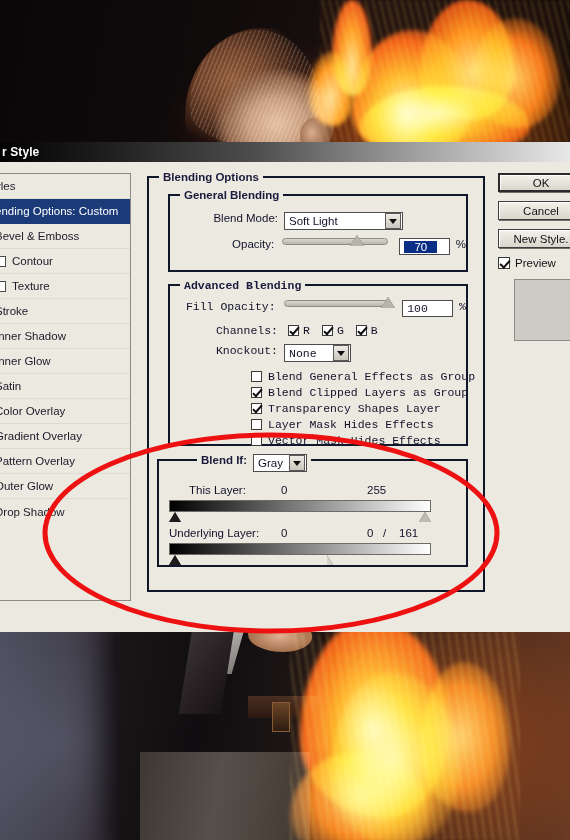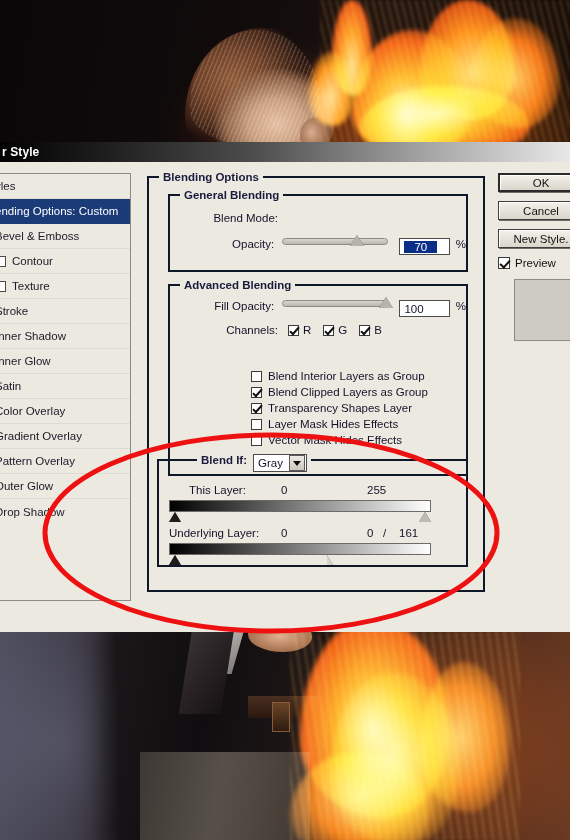--- a/index.html
+++ b/index.html
@@ -289,21 +289,21 @@
     top: -7px; left: 10px;
     background: #ece9e1;
     padding: 0 4px;
     font-size: 11.5px;
     font-weight: bold;
     color: #1a1a3c;
     white-space: nowrap;
   }
   #grp-blending { left: 147px; top: 14px; width: 338px; height: 416px; }
   #grp-general  { left: 19px;  top: 16px; width: 300px; height: 78px; }
-  #grp-advanced { left: 19px;  top: 106px; width: 300px; height: 192px; }
+  #grp-advanced { left: 19px;  top: 106px; width: 300px; height: 162px; font-family: Liberation Mono, monospace; }
   #grp-blendif  { left: 8px;   top: 281px; width: 311px; height: 108px; }
 
   .row { position: absolute; display: flex; }
   .lbl { font-size: 11.5px; color: #12122a; text-align: right; white-space: nowrap; }
 
   .combo {
     height: 18px;
     border: 1px solid #4c4c4c;
     background: #ffffff;
     display: flex; align-items: center;
@@ -523,20 +523,26 @@
     </div>
 
     <div class="group" id="grp-blending">
       <div class="legend">Blending Options</div>
 
       <div class="group" id="grp-general">
         <div class="legend">General Blending</div>
 
         <div class="row" style="left:2px; top:16px; width:294px;">
           <div class="lbl" style="width:106px;">Blend Mode:</div>
+          <div class="combo" style="width:119px; margin-left:6px;">
+            <span class="ctext">Soft Light</span>
+            <span class="carrow">
+                <i></i>
+              </span>
+          </div>
         </div>
 
         <div class="row" style="left:2px; top:42px; width:294px;">
           <div class="lbl" style="width:106px;">Opacity:</div>
           <div class="track" style="width:110px; margin-left:8px;">
             <div class="thumb" id="opacity-thumb" style="left: 67.2px;"></div>
           </div>
           <div class="numbox sel" style="width:52px; margin-left:11px;">
             <span>70</span>
           </div>
@@ -569,24 +575,33 @@
               <span class="chk checked"></span>
               <span>G</span>
             </span>
             <span class="chan">
               <span class="chk checked"></span>
               <span>B</span>
             </span>
           </div>
         </div>
 
+        <div class="row" style="left:2px; top:58px; width:294px;">
+          <div class="lbl" style="width:106px;">Knockout:</div>
+          <div class="combo" style="width:67px; margin-left:6px;">
+            <span class="ctext">None</span>
+            <span class="carrow">
+                <i></i>
+              </span>
+          </div>
+        </div>
 
         <div class="chkline" style="left:81px; top:84px;">
           <span class="chk"></span>
-          <span>Blend Interior Layers as Group</span>
+          <span>Blend General Effects as Group</span>
         </div>
         <div class="chkline" style="left:81px; top:100px;">
           <span class="chk checked"></span>
           <span>Blend Clipped Layers as Group</span>
         </div>
         <div class="chkline" style="left:81px; top:116px;">
           <span class="chk checked"></span>
           <span>Transparency Shapes Layer</span>
         </div>
         <div class="chkline" style="left:81px; top:132px;">

